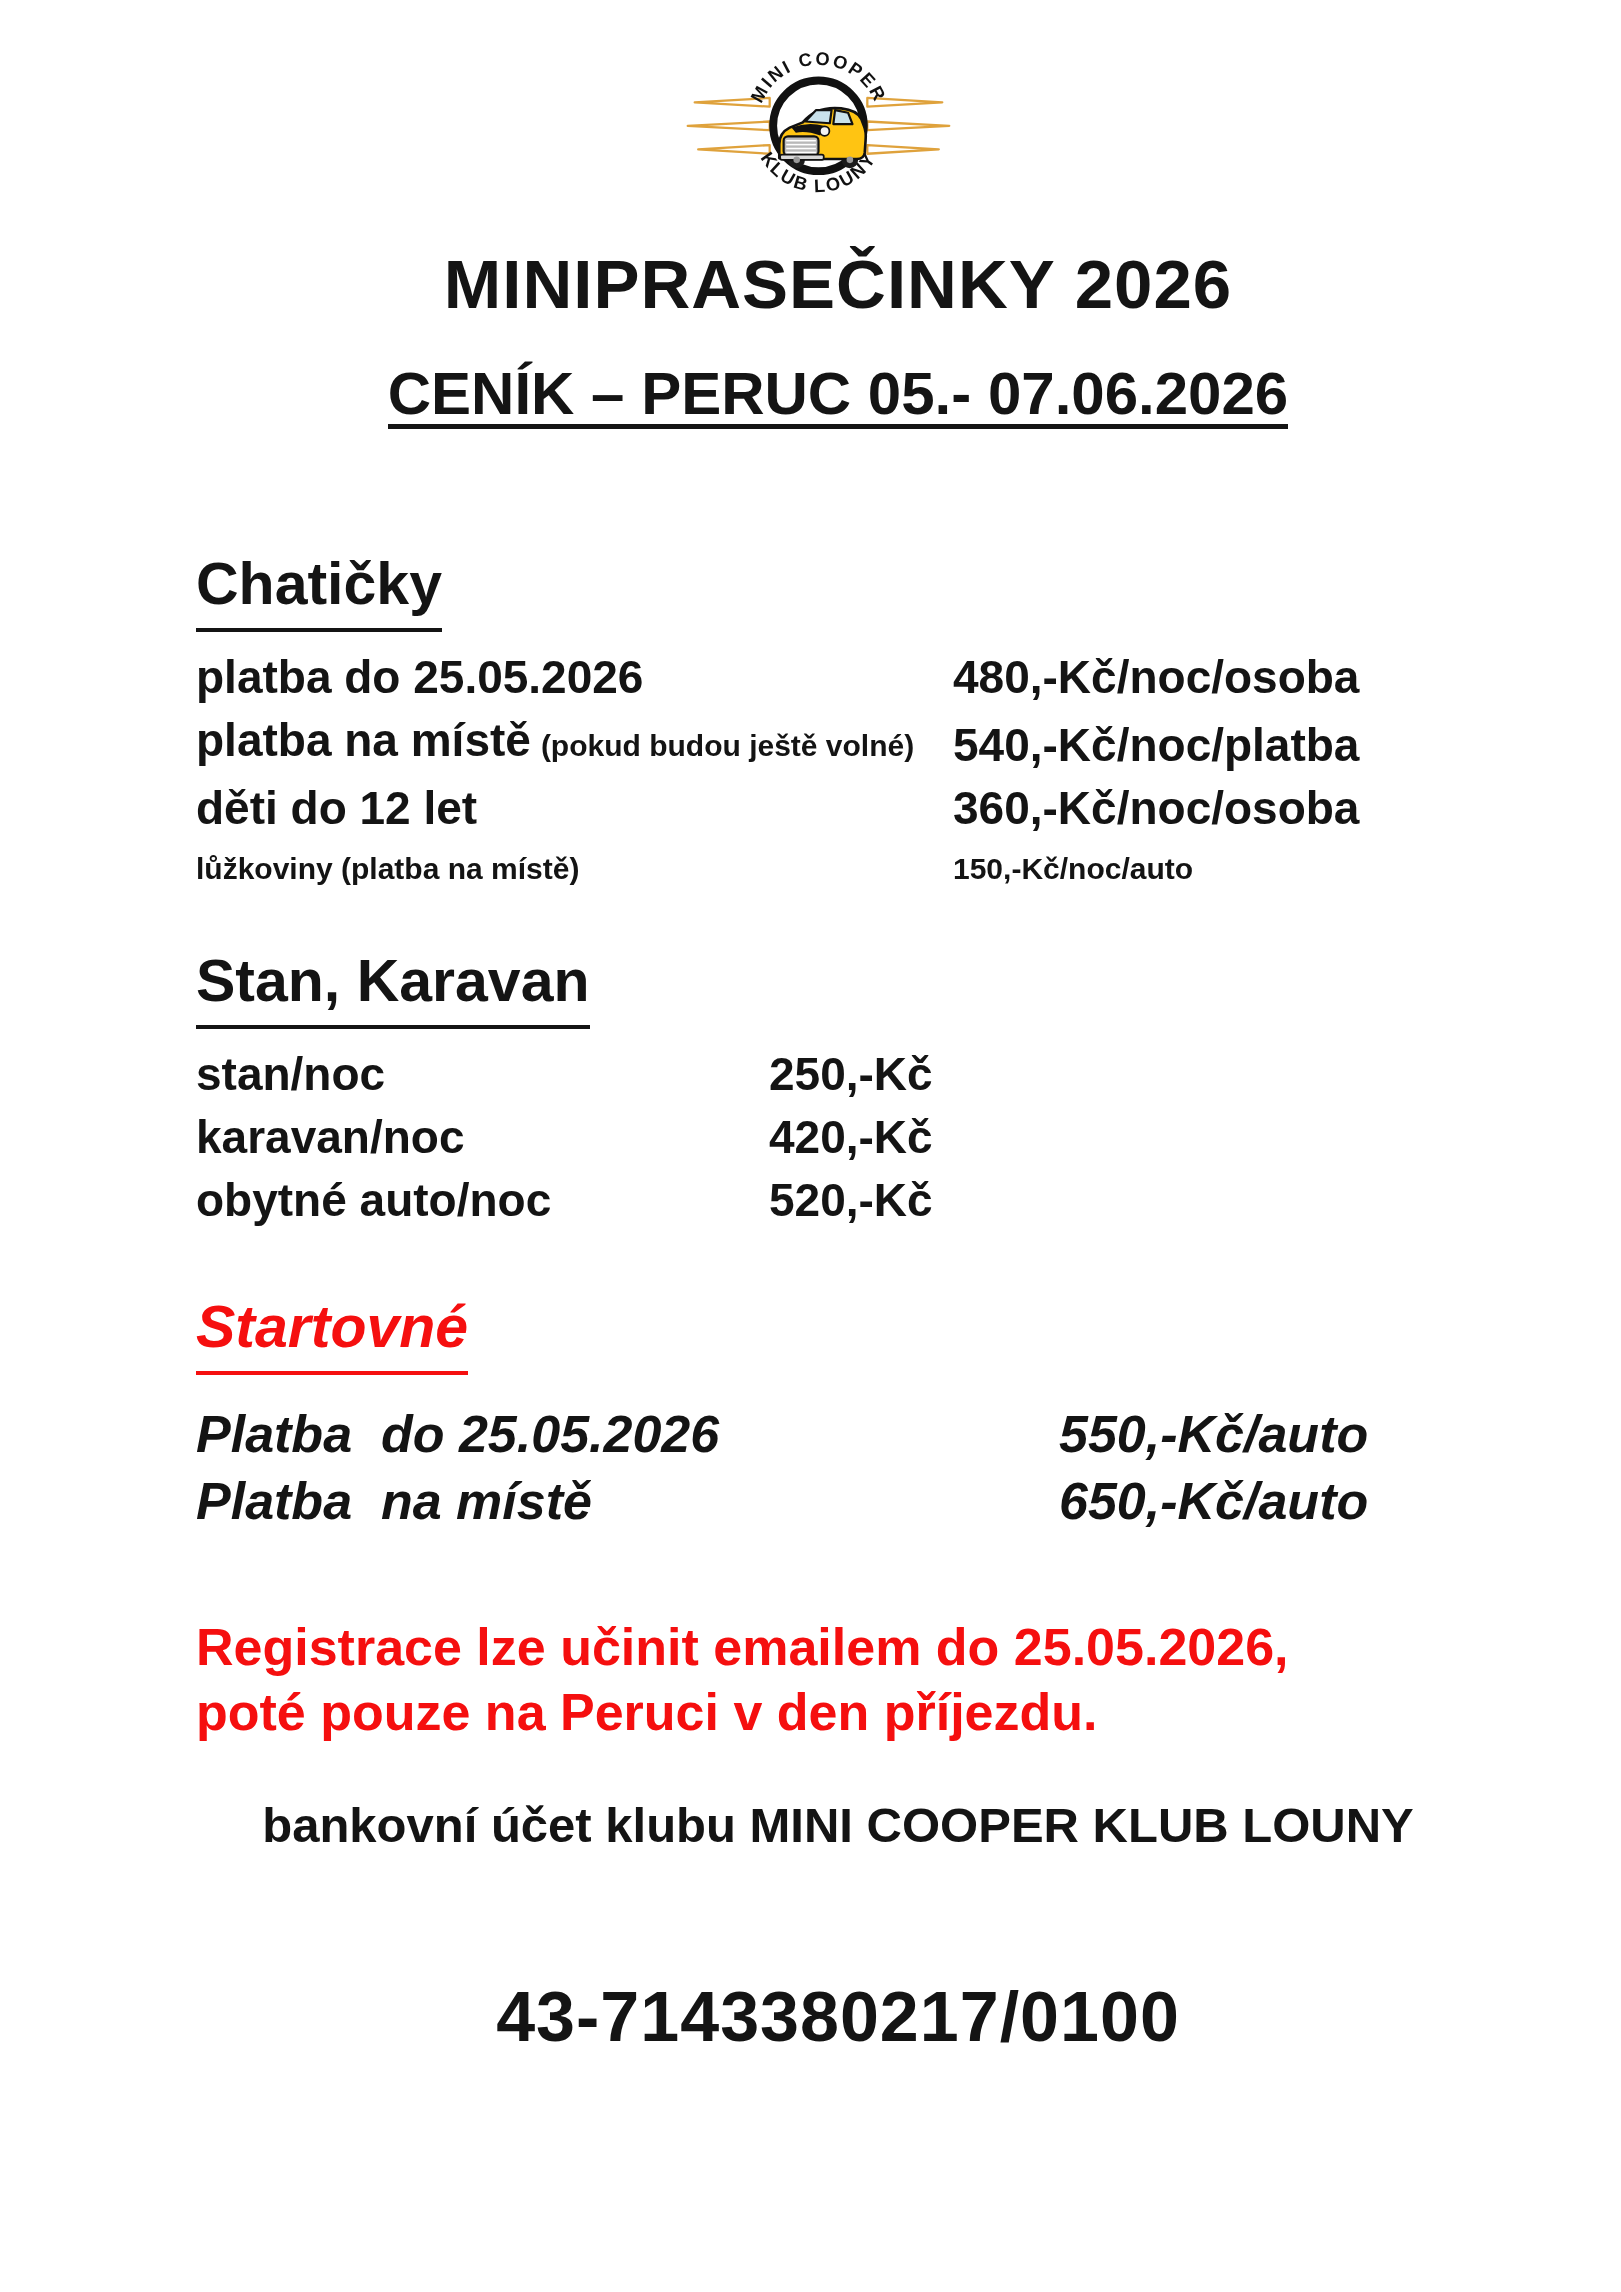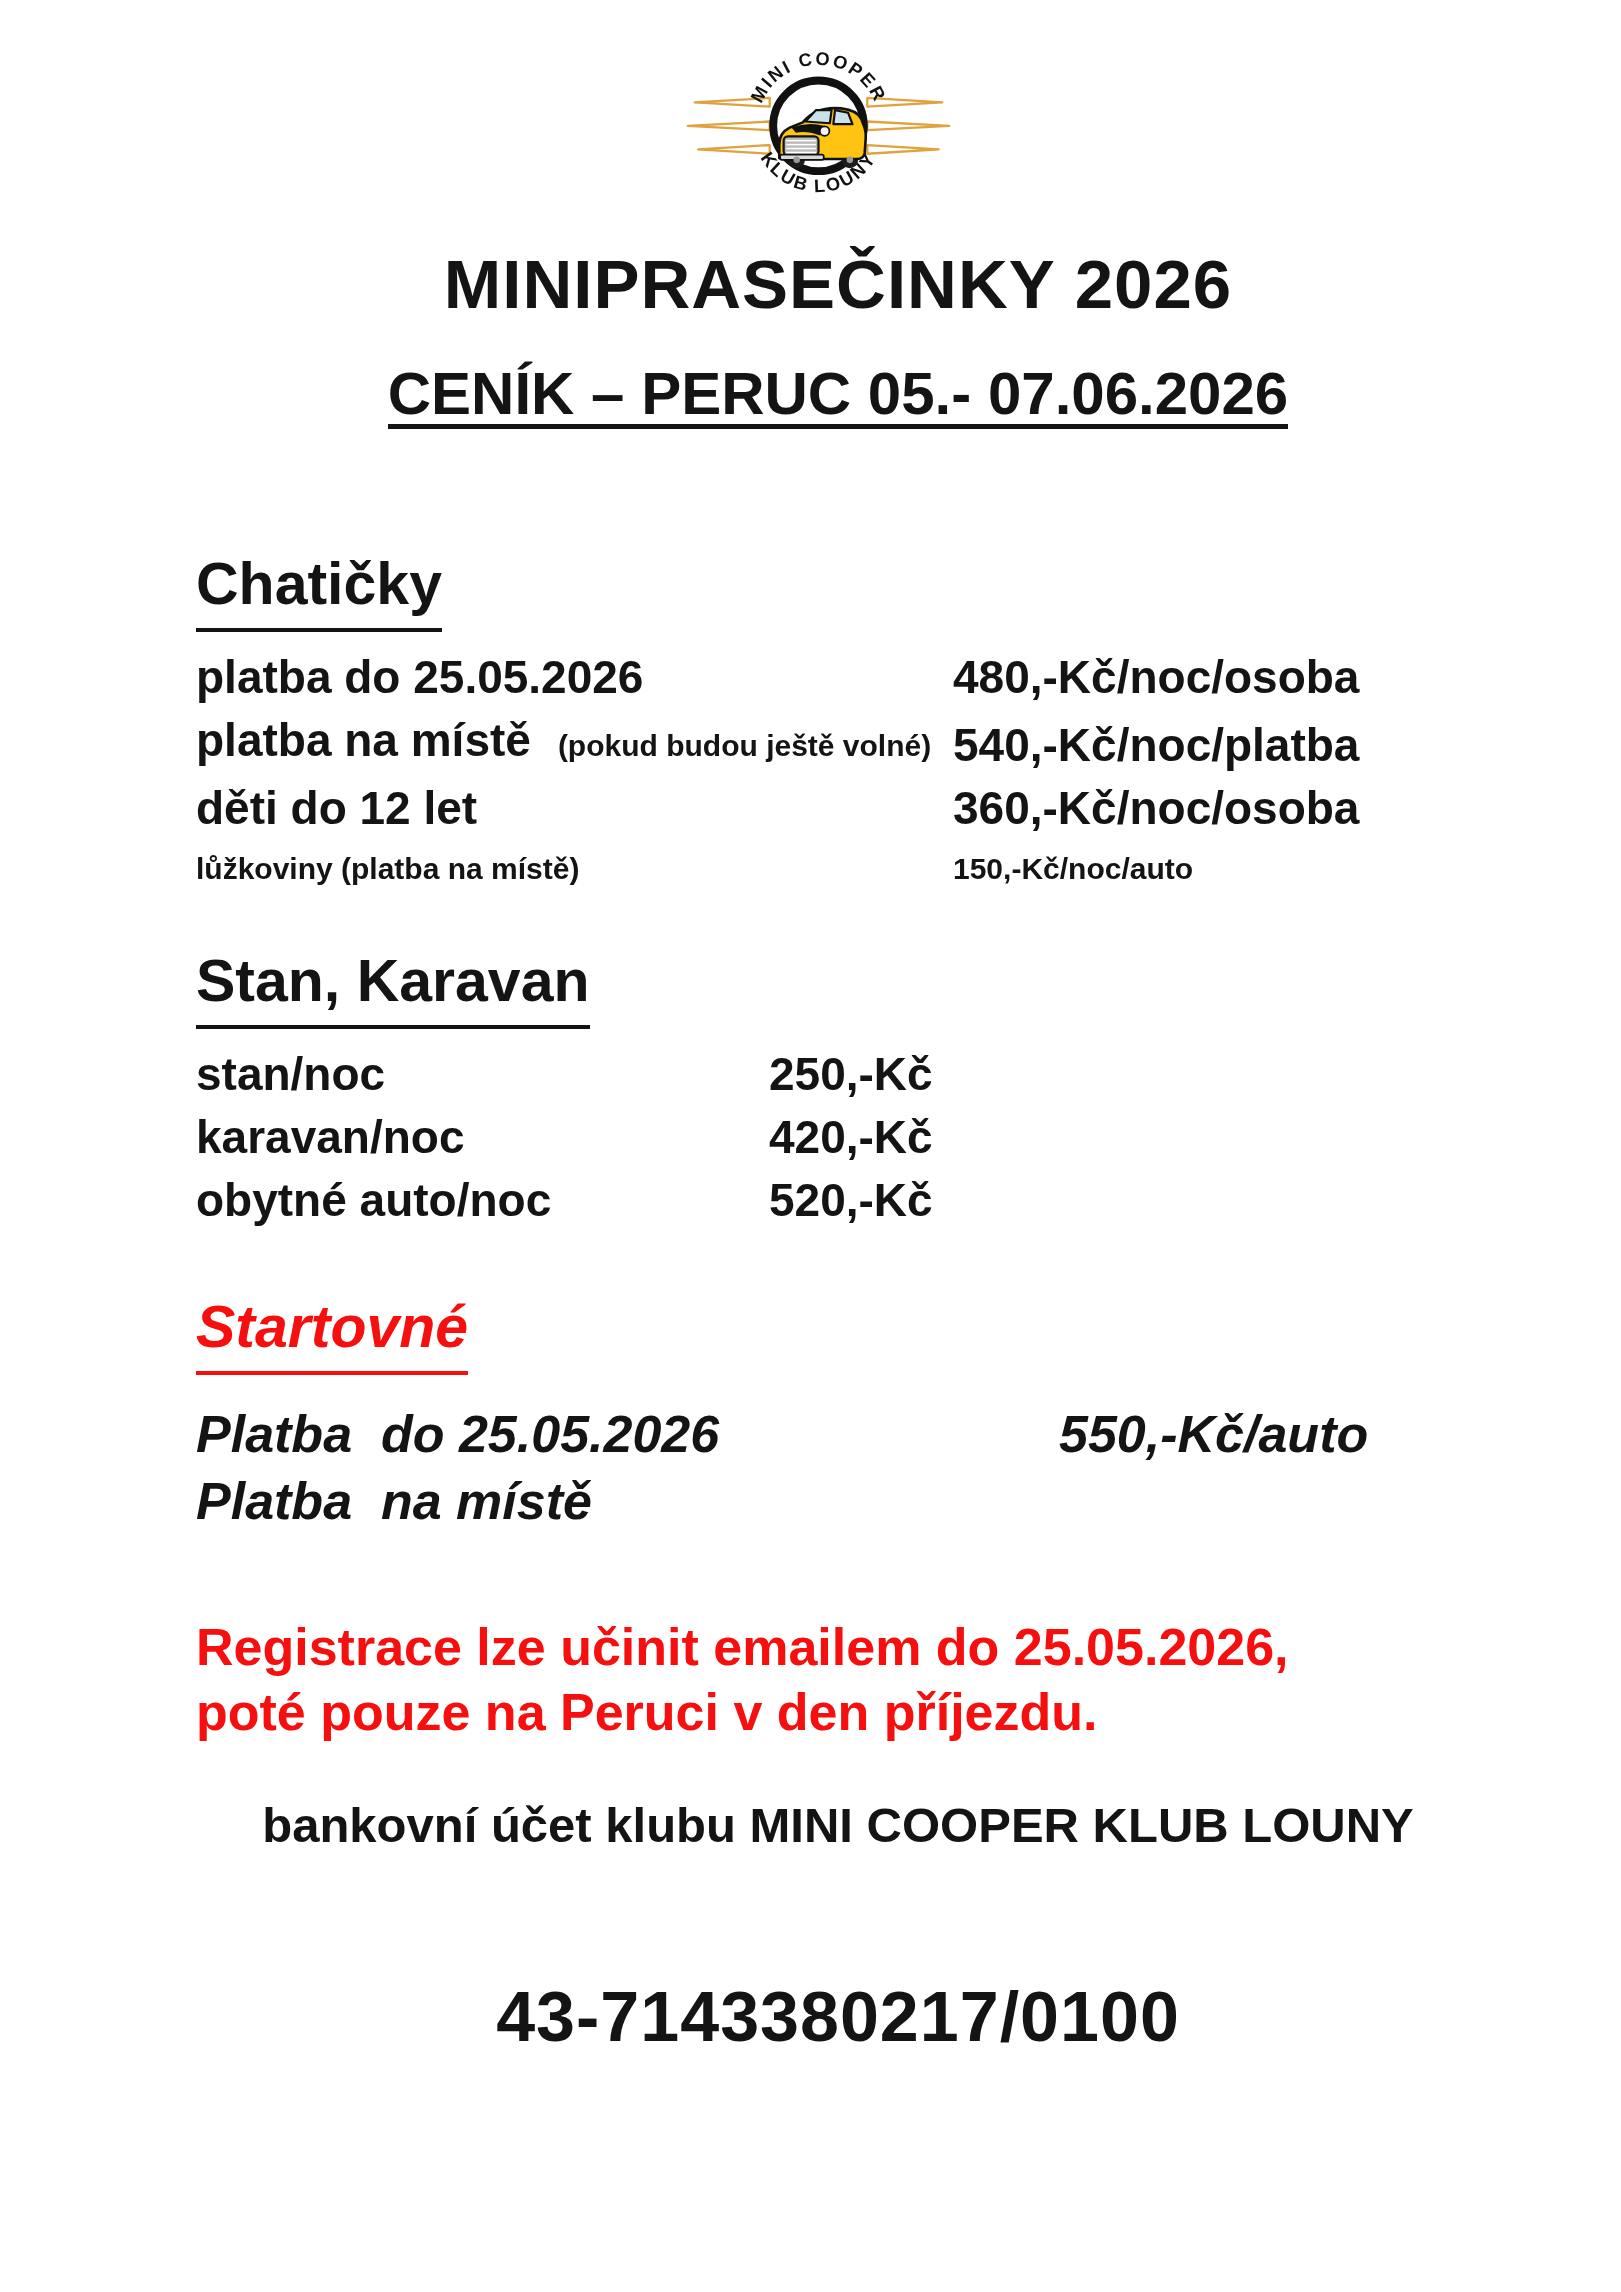--- a/index.html
+++ b/index.html
@@ -34,21 +34,21 @@
   .title{top:245px;font-size:69px;line-height:80px;letter-spacing:1px;}
   .subtitle-wrap{top:365px;}
   .subtitle{display:inline-block;font-size:60px;line-height:57px;border-bottom:5.9px solid var(--text-black);padding-bottom:2px;}
 
   
   .sec-heading{display:inline-block;font-size:59px;line-height:51px;border-bottom:4.9px solid var(--text-black);padding-bottom:18px;margin-bottom:13.7px;}
   .sec-heading.red{color:var(--red);border-bottom-color:var(--red);}
   .rows{display:block;}
   .row{display:flex;align-items:flex-end;font-size:46px;line-height:63px;}
   .row .lbl{white-space:pre;display:flex;align-items:baseline;}
-  .row .note{font-size:30px;margin-left:27px;white-space:pre;}
+  .row .note{font-size:30px;margin-left:10px;white-space:pre;}
   .row .note:empty{margin-left:0;}
   .row.small{font-size:30px;line-height:57px;}
   .sec-chaticky{top:559px;}
   .sec-chaticky .lbl{flex:0 0 757px;}
   .sec-stan{top:956px;}
   .sec-stan .lbl{flex:0 0 573px;}
   .sec-start{top:1302px;font-style:italic;}
   .sec-start .row{font-size:52px;line-height:65px;margin-top:2px;}
   .sec-start .rows{margin-top:13.7px;}
   .sec-start .lbl{flex:0 0 863px;}
@@ -156,20 +156,21 @@
 
   <div class="abs sec-start">
     <span class="sec-heading red">Startovné</span>
     <div class="rows">
       <div class="row">
         <div class="lbl"><span>Platba  do 25.05.2026</span></div>
         <div class="val">550,-Kč/auto</div>
       </div>
       <div class="row">
         <div class="lbl"><span>Platba  na místě</span></div>
+        <div class="val">650,-Kč/auto</div>
       </div>
     </div>
   </div>
 
   <div class="abs red-note">
     <div>Registrace lze učinit emailem do 25.05.2026,</div>
     <div>poté pouze na Peruci v den příjezdu.</div>
   </div>
 
   <div class="abs centered bank-line">bankovní účet klubu MINI COOPER KLUB LOUNY</div>

